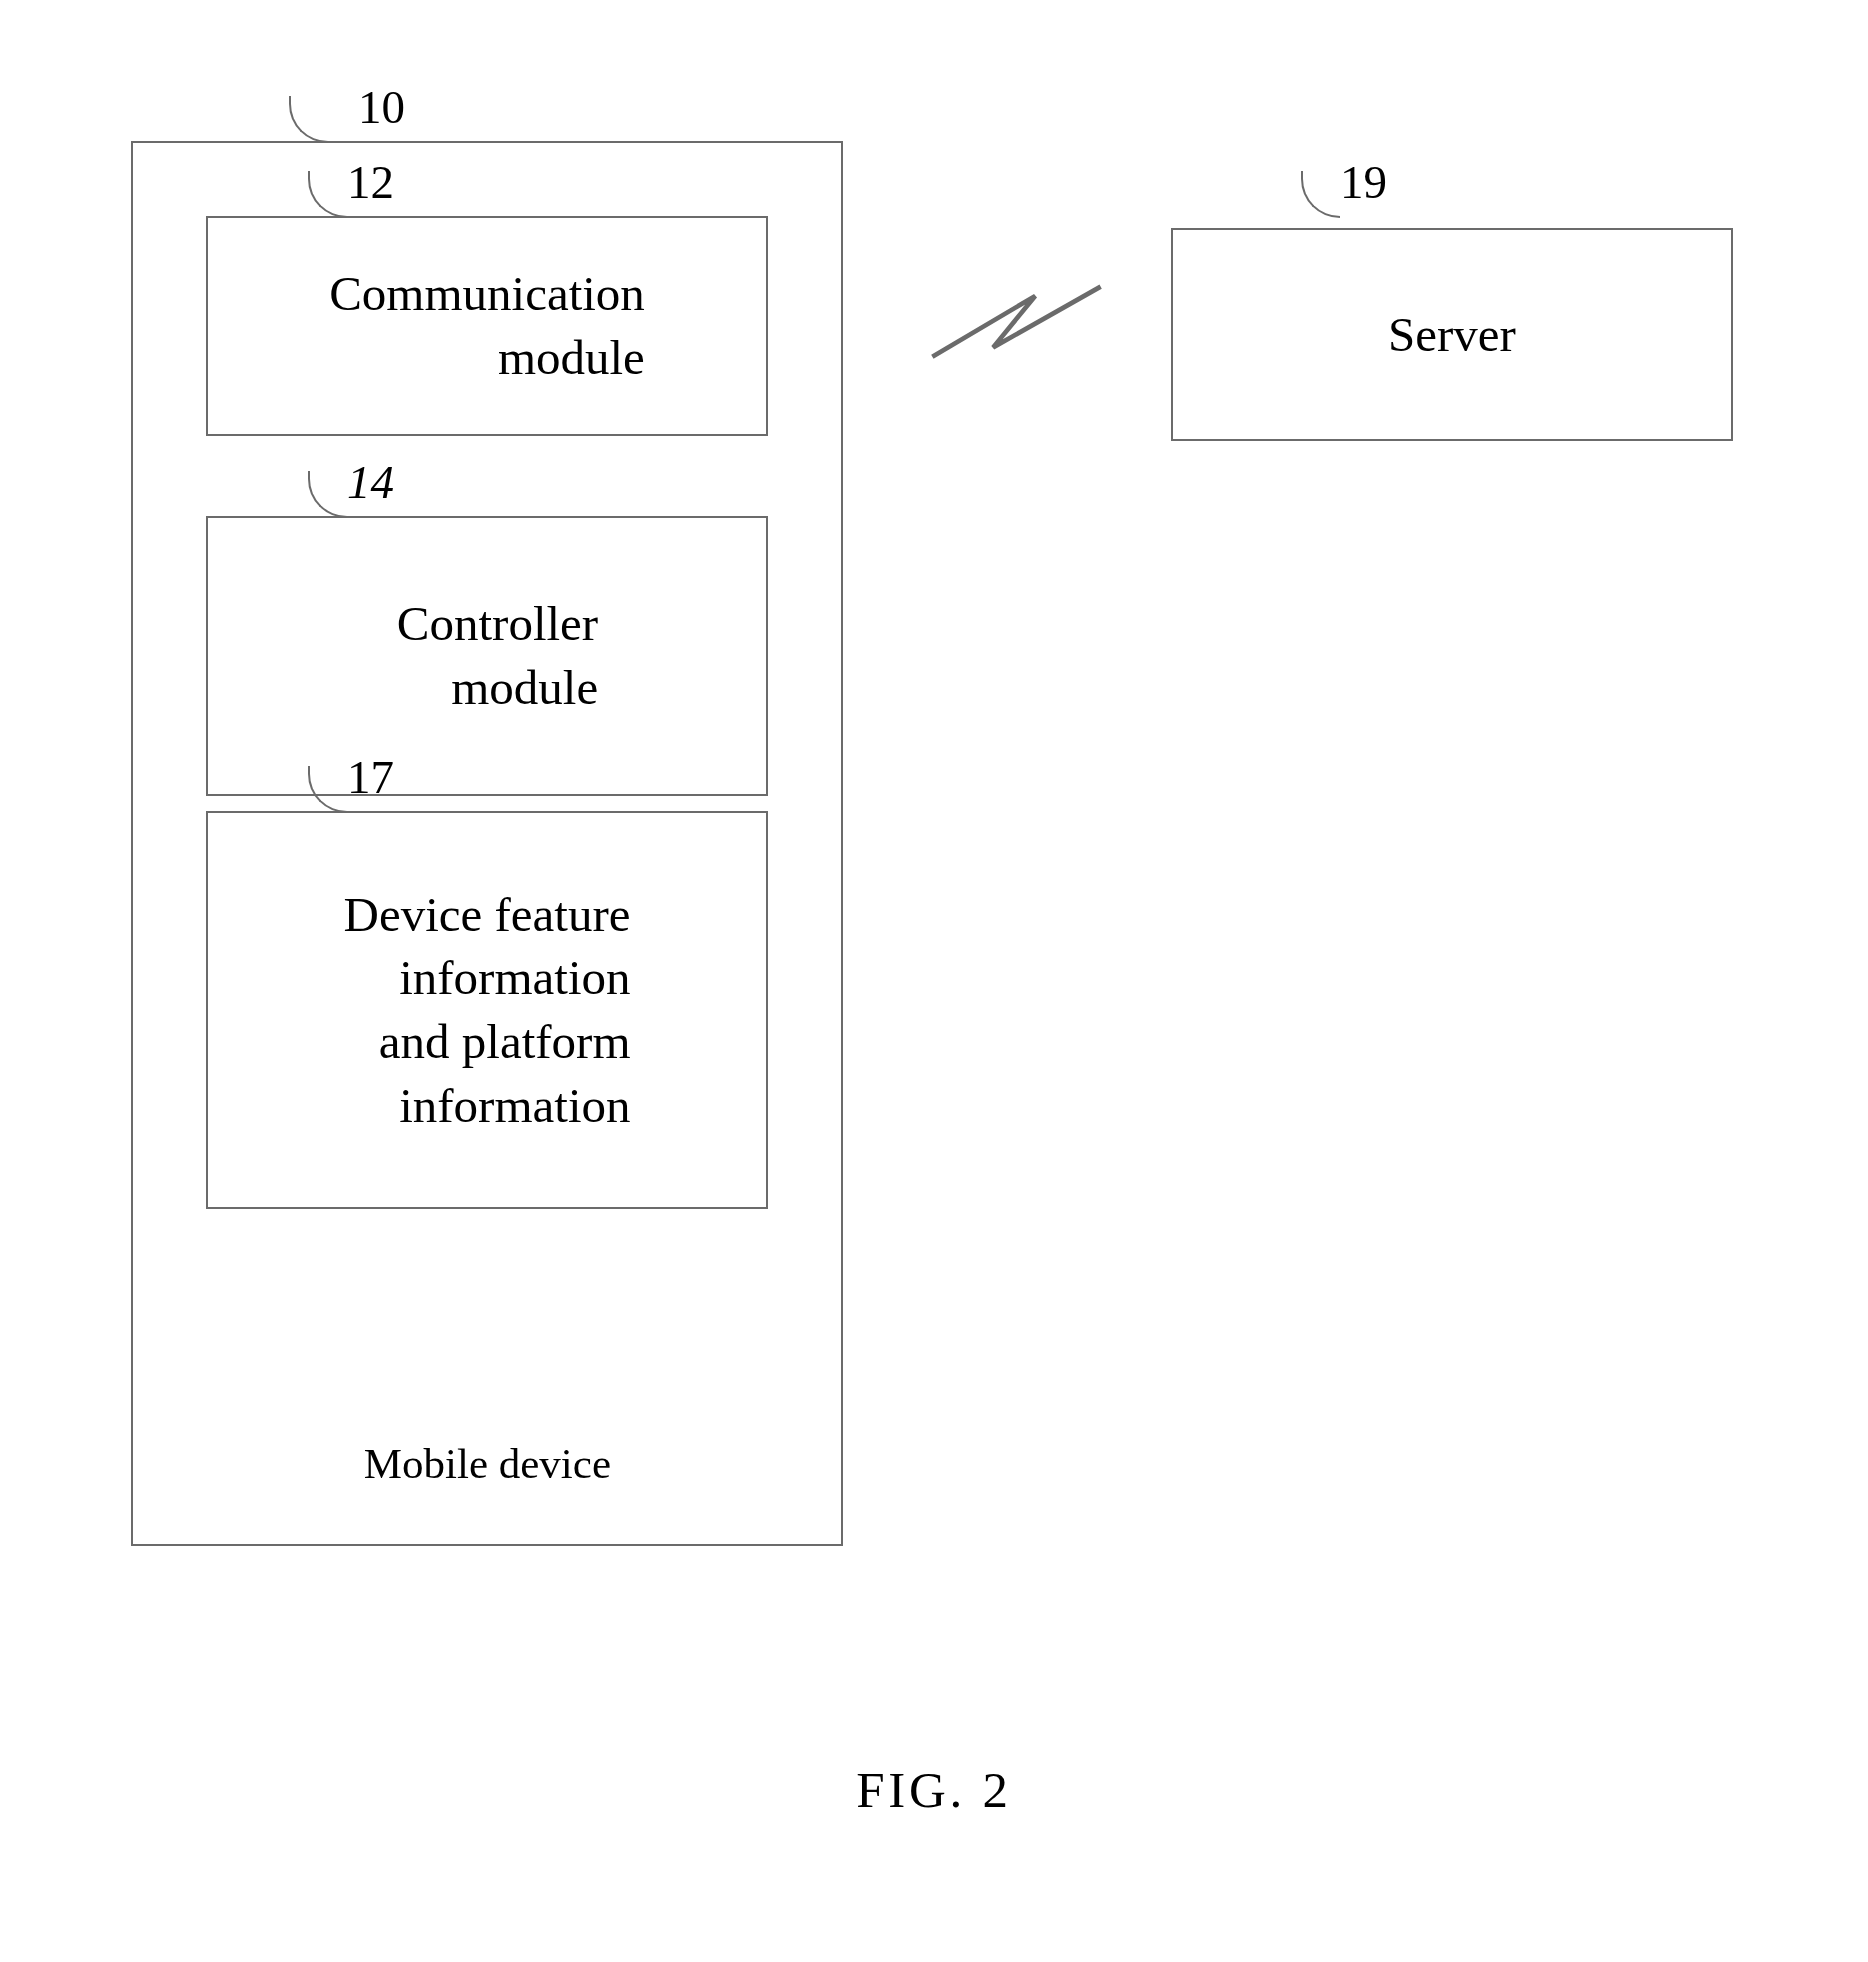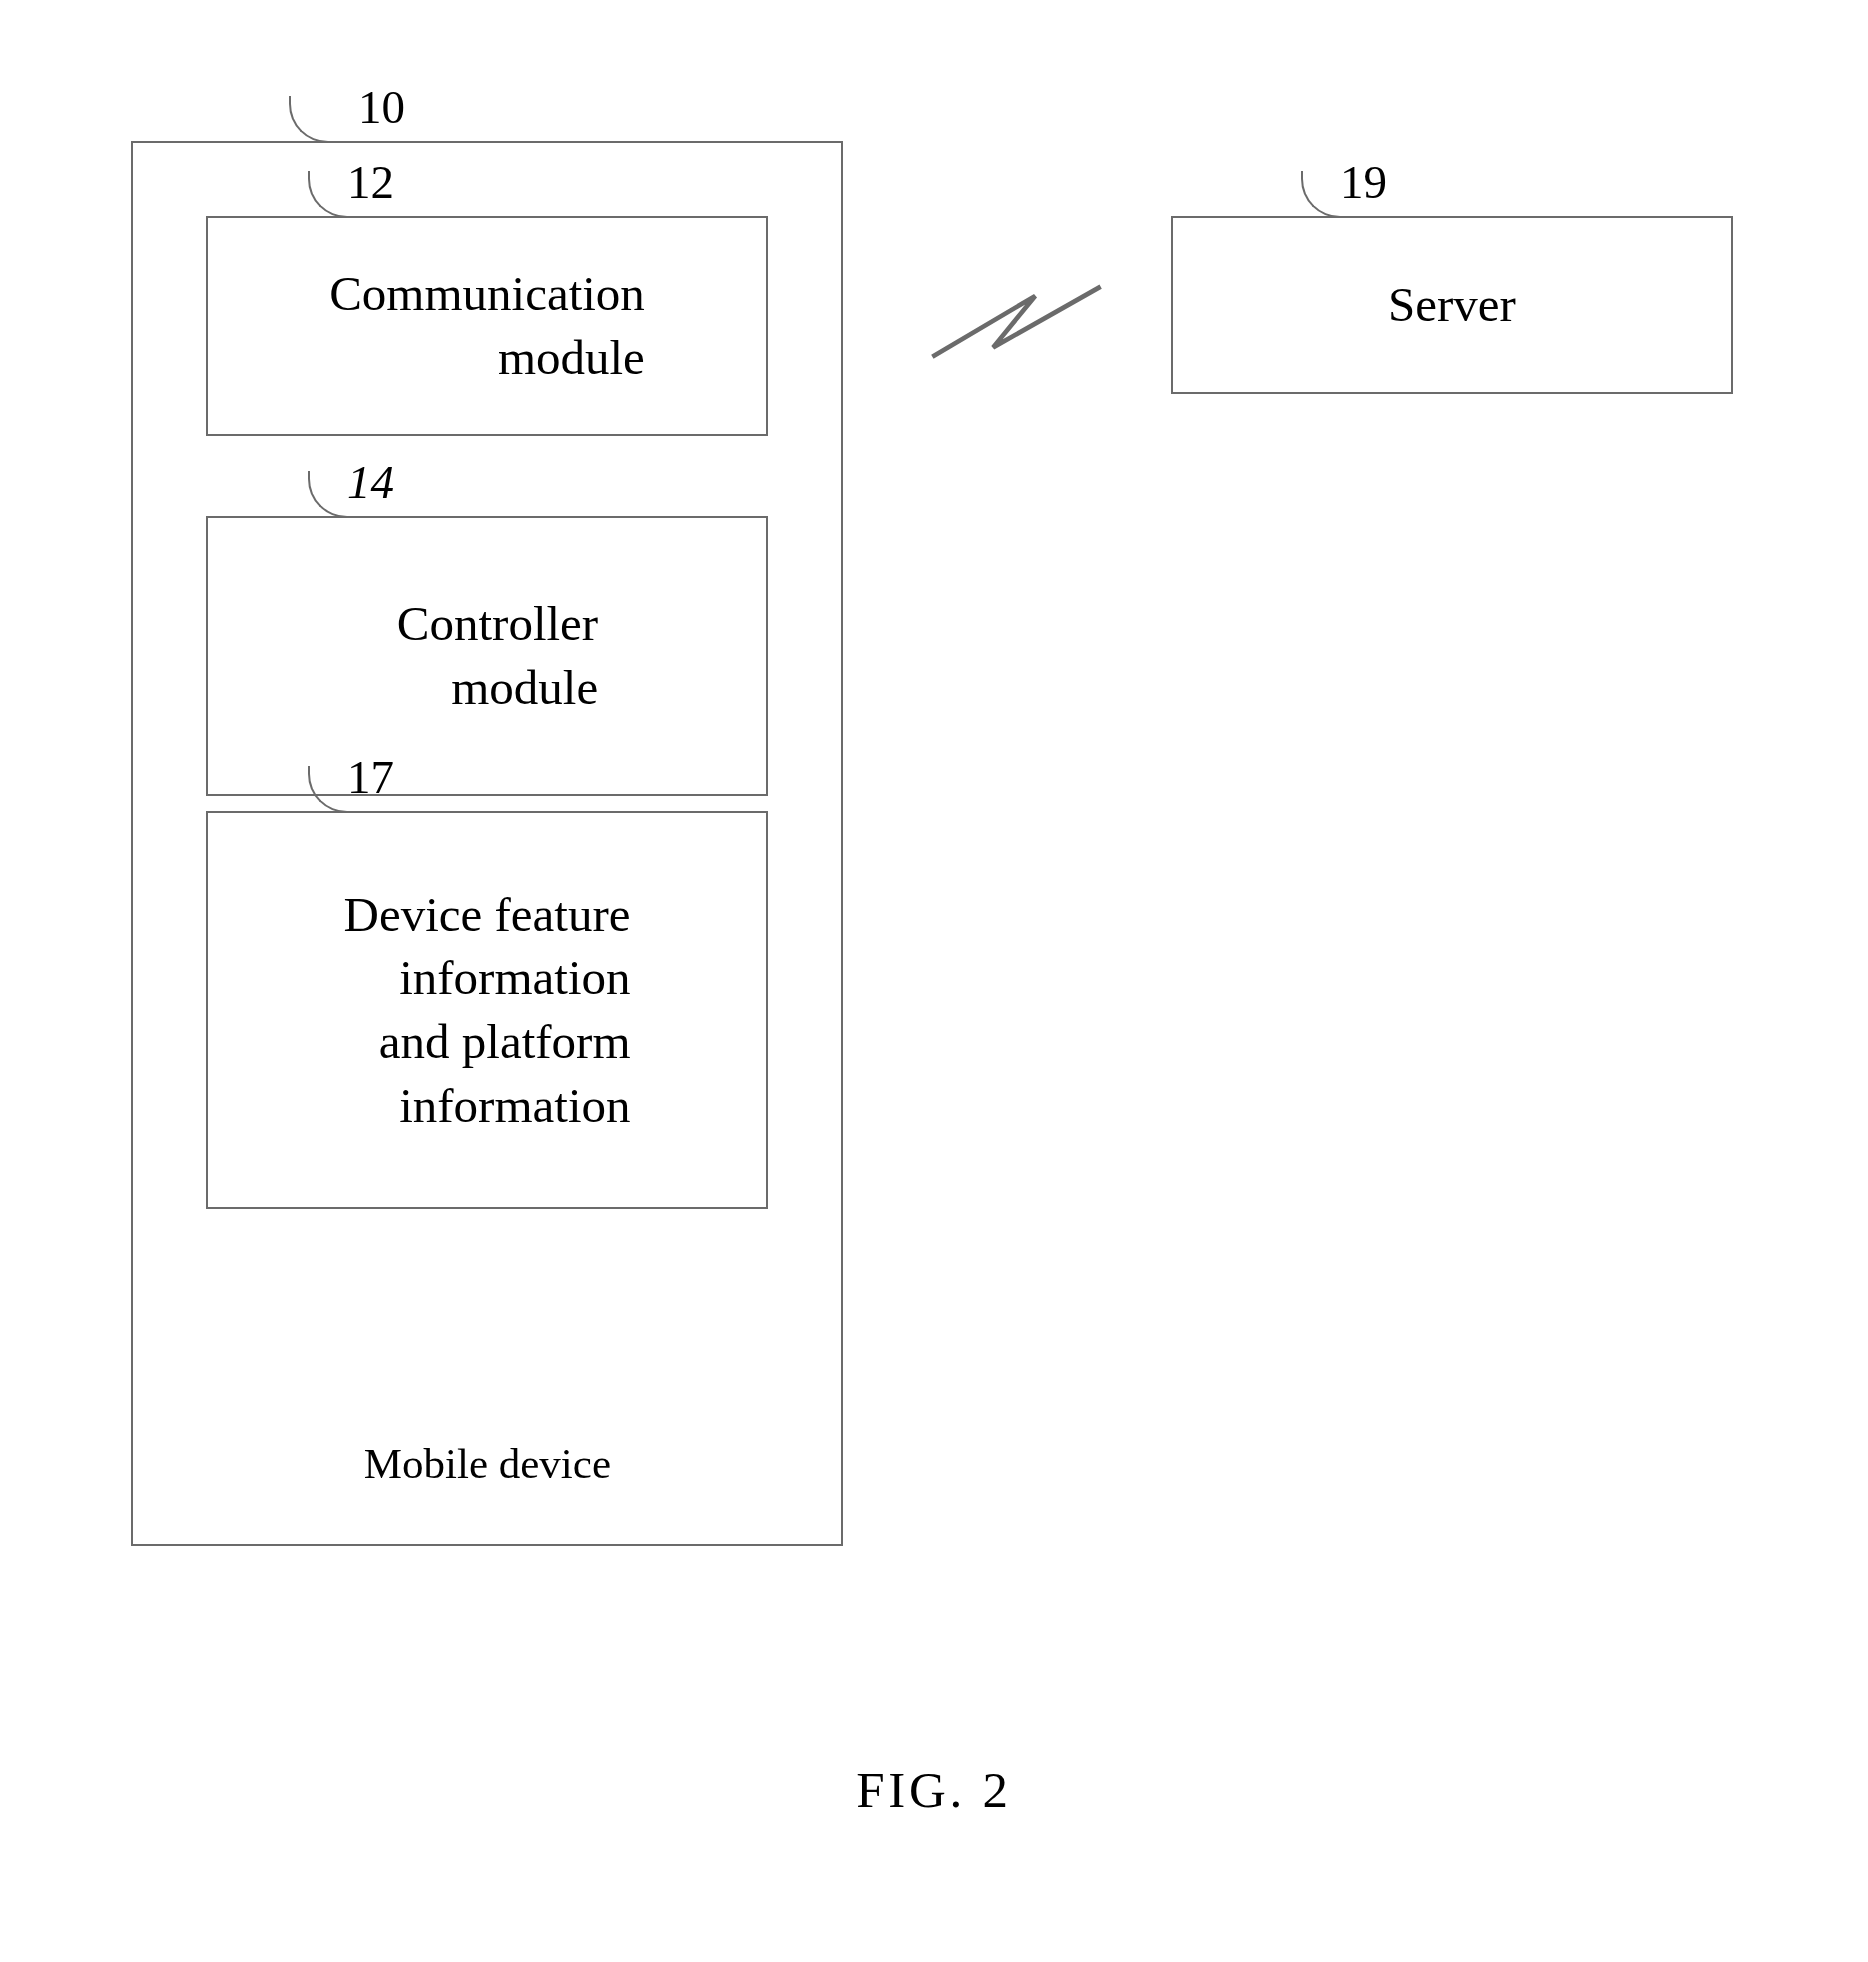--- a/index.html
+++ b/index.html
@@ -61,23 +61,23 @@
     }
     .inner-box {
       left: 84px;
       width: 562px;
     }
     .comm-box { top: 94px; height: 220px; }
     .ctrl-box { top: 394px; height: 280px; padding-left: 21px; }
     .feat-box { top: 689px; height: 398px; padding-left: 19px; padding-right: 19px; }
     .server-box {
       left: 1049px;
-      top: 94px;
+      top: 106px;
       width: 562px;
-      height: 178px;
+      height: 213px;
     }
     .wireless-icon {
       position: absolute;
       left: 801px;
       top: 141px;
       width: 187px;
       height: 122px;
     }
     .figure-caption {
       position: absolute;

